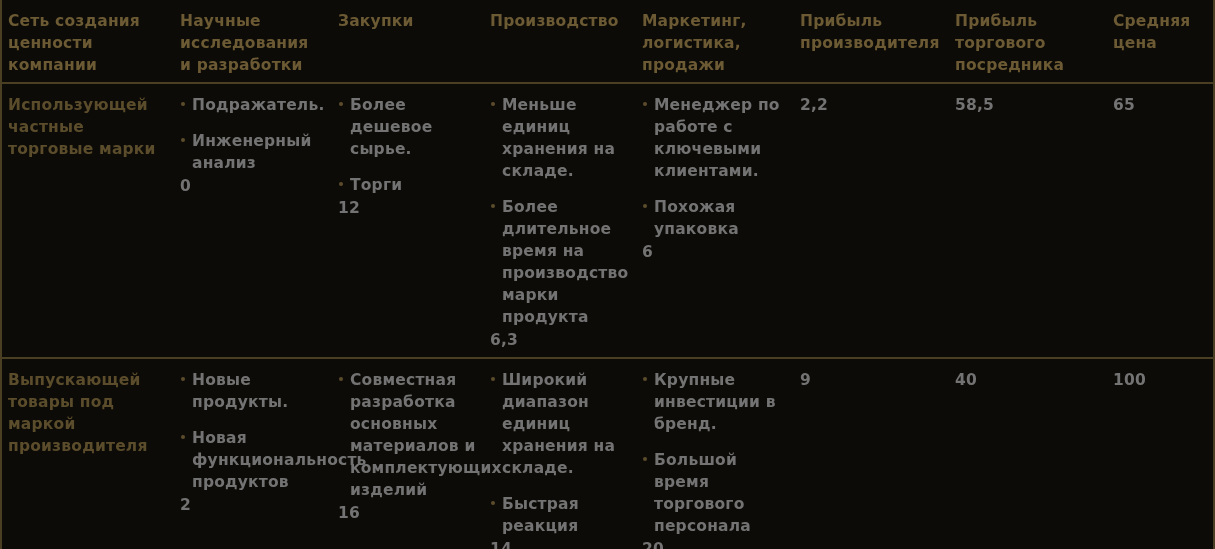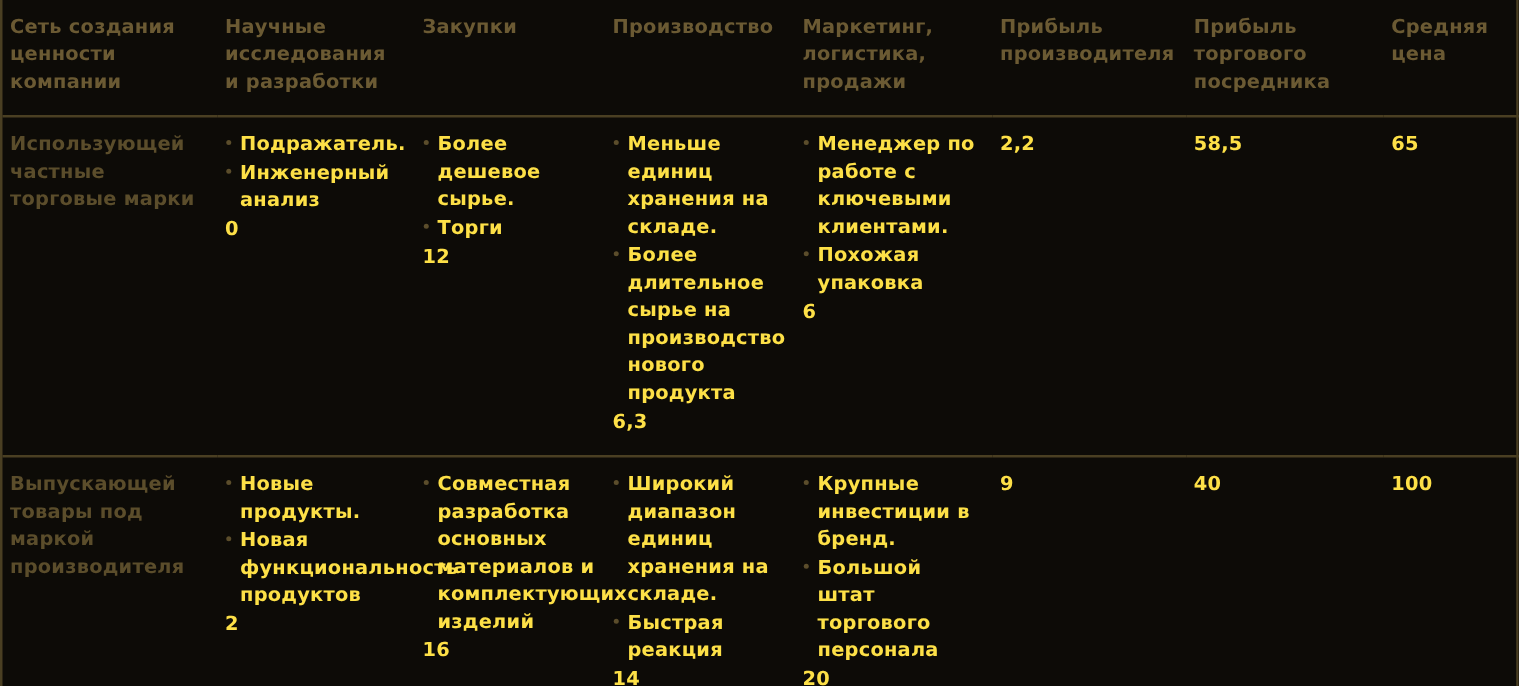--- a/index.html
+++ b/index.html
@@ -24,56 +24,56 @@
     background: #0d0b07;
   }
   table.value-net {
     width: 1215px;
     border-collapse: collapse;
     table-layout: fixed;
   }
   table.value-net td, table.value-net th {
     vertical-align: top;
     text-align: left;
-    padding: 10px 8px 16px 6px;
+    padding: 10px 8px 6px 6px;
     font-size: 15.5px;
     line-height: 1.42;
     font-weight: bold;
     letter-spacing: 0.2px;
   }
   thead th {
     color: #6b5a33;
     border-bottom: 2px solid #4a3f22;
     padding-top: 9px;
     padding-bottom: 10px;
   }
   tbody tr {
     border-bottom: 2px solid #4a3f22;
   }
   tbody td {
-    color: #fde047;
+    color: #737373;
     padding-top: 12px;
     padding-bottom: 12px;
   }
   td.row-head {
     color: #5b4d2b;
     margin-left: 32px;
   }
   ul.bullets {
     list-style: none;
     margin: 0;
     padding: 0;
   }
   ul.bullets li {
     position: relative;
     padding-left: 12px;
     margin: 0 0 0 0;
   }
   ul.bullets li + li {
-    margin-top: 1px;
+    margin-top: 14px;
   }
   ul.bullets li::before {
     content: "";
     position: absolute;
     left: 1px;
     top: 8px;
     width: 4px;
     height: 4px;
     border-radius: 50%;
     background: #5b4d2b;
@@ -133,21 +133,21 @@
         <td>
           <ul class="bullets">
             <li>Более дешевое сырье.</li>
             <li>Торги</li>
           </ul>
           <span class="score">12</span>
         </td>
         <td>
           <ul class="bullets">
             <li>Меньше единиц хранения на складе.</li>
-            <li>Более длительное сырье на производство нового продукта</li>
+            <li>Более длительное время на производство марки продукта</li>
           </ul>
           <span class="score">6,3</span>
         </td>
         <td>
           <ul class="bullets">
             <li>Менеджер по работе с ключевыми клиентами.</li>
             <li>Похожая упаковка</li>
           </ul>
           <span class="score">6</span>
         </td>
@@ -174,21 +174,21 @@
         <td>
           <ul class="bullets">
             <li>Широкий диапазон единиц хранения на складе.</li>
             <li>Быстрая реакция</li>
           </ul>
           <span class="score">14</span>
         </td>
         <td>
           <ul class="bullets">
             <li>Крупные инвестиции в бренд.</li>
-            <li>Большой штат торгового персонала</li>
+            <li>Большой время торгового персонала</li>
           </ul>
           <span class="score">20</span>
         </td>
         <td>9</td>
         <td>40</td>
         <td>100</td>
       </tr>
 
     </tbody>
   </table>

